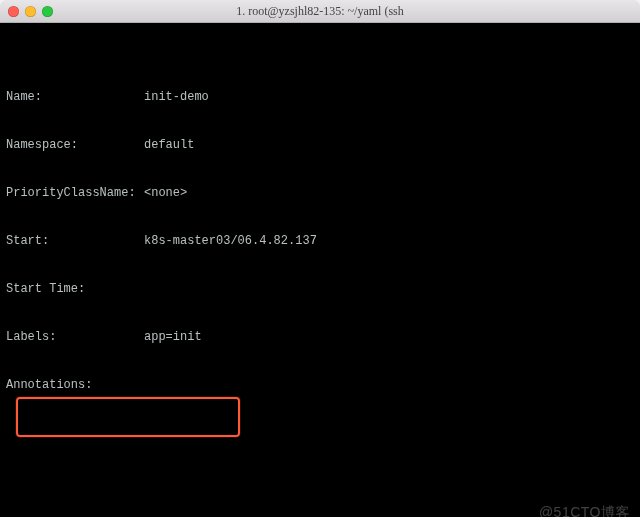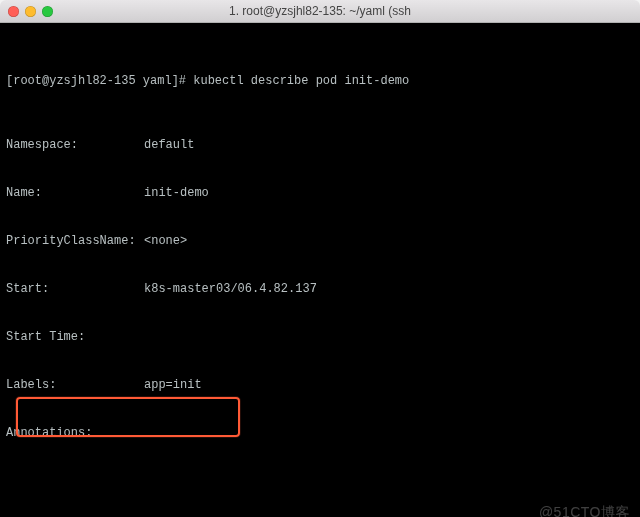--- a/index.html
+++ b/index.html
@@ -47,21 +47,21 @@
     box-shadow: inset 0 0 0 .5px rgba(0,0,0,.25);
   }
   .dot.close   { background:#ff5f57; }
   .dot.min     { background:#febc2e; }
   .dot.zoom    { background:#28c840; }
   .titlebar-text {
     position: absolute;
     left: 0; right: 0;
     text-align: center;
     color: #444;
-    font-family: Liberation Sans, sans-serif;
+    font-family: Liberation Serif, serif;
     font-size: 12px;
   }
   .terminal {
     background: var(--bg);
     padding: 2px 6px 6px 6px;
     white-space: pre;
     height: calc(517px - 22px);
     position: relative;
     overflow: hidden;
   }
@@ -97,24 +97,23 @@
     <div class="tl-btns">
       <div class="dot close"></div>
       <div class="dot min"></div>
       <div class="dot zoom"></div>
     </div>
     <div class="titlebar-text">1. root@yzsjhl82-135: ~/yaml (ssh</div>
   </div>
 
   <div class="terminal">
 
-    <span class="row"><span>[root@yzsjhl82-135 yaml]# </span><span>kubectl describe pod init-demo</span></span>
 
+    <span class="row kv"><span class="k">Name:</span><span class="v">init-demo</span></span>
     <span class="row kv"><span class="k">Namespace:</span><span class="v">default</span></span>
-    <span class="row kv"><span class="k">Name:</span><span class="v">init-demo</span></span>
     <span class="row kv"><span class="k">PriorityClassName:</span><span class="v">&lt;none&gt;</span></span>
     <span class="row kv"><span class="k">Start:</span><span class="v">k8s-master03/06.4.82.137</span></span>
     <span class="row kv"><span class="k">Start Time:</span></span>
     <span class="row kv"><span class="k">Labels:</span><span class="v">app=init</span></span>
     <span class="row kv"><span class="k">Annotations:</span></span>
     
     
     
 
     

